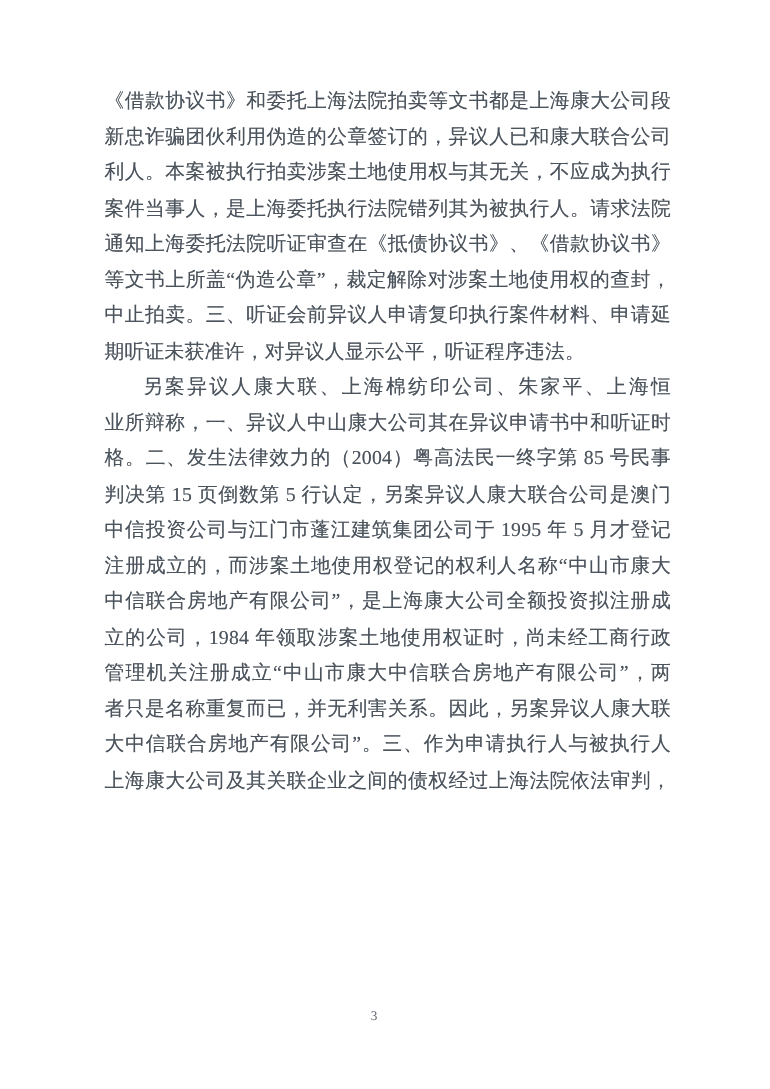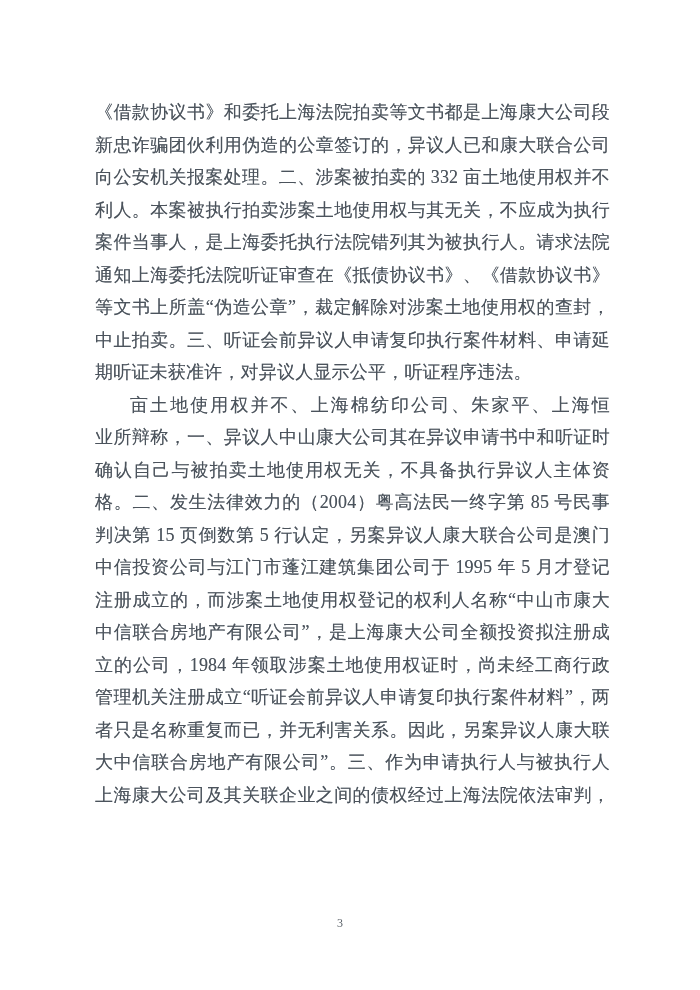--- a/index.html
+++ b/index.html
@@ -11,21 +11,21 @@
     position: relative;
     width: 700px;
     height: 990px;
     background: #ffffff;
     overflow: hidden;
     font-family: "Liberation Serif", "DejaVu Serif", serif;
   }
   .doc-body {
     position: absolute;
     left: 95px;
-    top: 96px;
+    top: 75px;
     width: 515px;
     color: #4b535c;
   }
   .paragraph {
     margin: 0;
     padding: 0;
   }
   .line {
     height: 32.5px;
     line-height: 32.5px;
@@ -55,38 +55,36 @@
   }
 </style>
 </head>
 <body>
 
 <div class="page">
   <div class="doc-body">
       <div class="paragraph">
         <div class="line">《借款协议书》和委托上海法院拍卖等文书都是上海康大公司段</div>
         <div class="line">新忠诈骗团伙利用伪造的公章签订的，异议人已和康大联合公司</div>
-        <div class="line">向公安机关报案处理。二、涉案被拍卖的 332 亩土地使用权并不</div>
         <div class="line">利人。本案被执行拍卖涉案土地使用权与其无关，不应成为执行</div>
         <div class="line">案件当事人，是上海委托执行法院错列其为被执行人。请求法院</div>
         <div class="line">通知上海委托法院听证审查在《抵债协议书》、《借款协议书》</div>
         <div class="line">等文书上所盖“伪造公章”，裁定解除对涉案土地使用权的查封，</div>
         <div class="line">中止拍卖。三、听证会前异议人申请复印执行案件材料、申请延</div>
         <div class="line no-justify">期听证未获准许，对异议人显示公平，听证程序违法。</div>
       </div>
       <div class="paragraph">
-        <div class="line indent">亩土地使用权并不、上海棉纺印公司、朱家平、上海恒</div>
+        <div class="line indent">另案异议人康大联、上海棉纺印公司、朱家平、上海恒</div>
         <div class="line">业所辩称，一、异议人中山康大公司其在异议申请书中和听证时</div>
-        <div class="line">确认自己与被拍卖土地使用权无关，不具备执行异议人主体资</div>
         <div class="line">格。二、发生法律效力的（2004）粤高法民一终字第 85 号民事</div>
         <div class="line">判决第 15 页倒数第 5 行认定，另案异议人康大联合公司是澳门</div>
         <div class="line">中信投资公司与江门市蓬江建筑集团公司于 1995 年 5 月才登记</div>
         <div class="line">注册成立的，而涉案土地使用权登记的权利人名称“中山市康大</div>
         <div class="line">中信联合房地产有限公司”，是上海康大公司全额投资拟注册成</div>
         <div class="line">立的公司，1984 年领取涉案土地使用权证时，尚未经工商行政</div>
-        <div class="line">管理机关注册成立“听证会前异议人申请复印执行案件材料”，两</div>
+        <div class="line">管理机关注册成立“中山市康大中信联合房地产有限公司”，两</div>
         <div class="line">者只是名称重复而已，并无利害关系。因此，另案异议人康大联</div>
         <div class="line">大中信联合房地产有限公司”。三、作为申请执行人与被执行人</div>
         <div class="line">上海康大公司及其关联企业之间的债权经过上海法院依法审判，</div>
       </div>
     </div>
   <div class="page-number">3</div>
 </div>
 
 </body></html>

